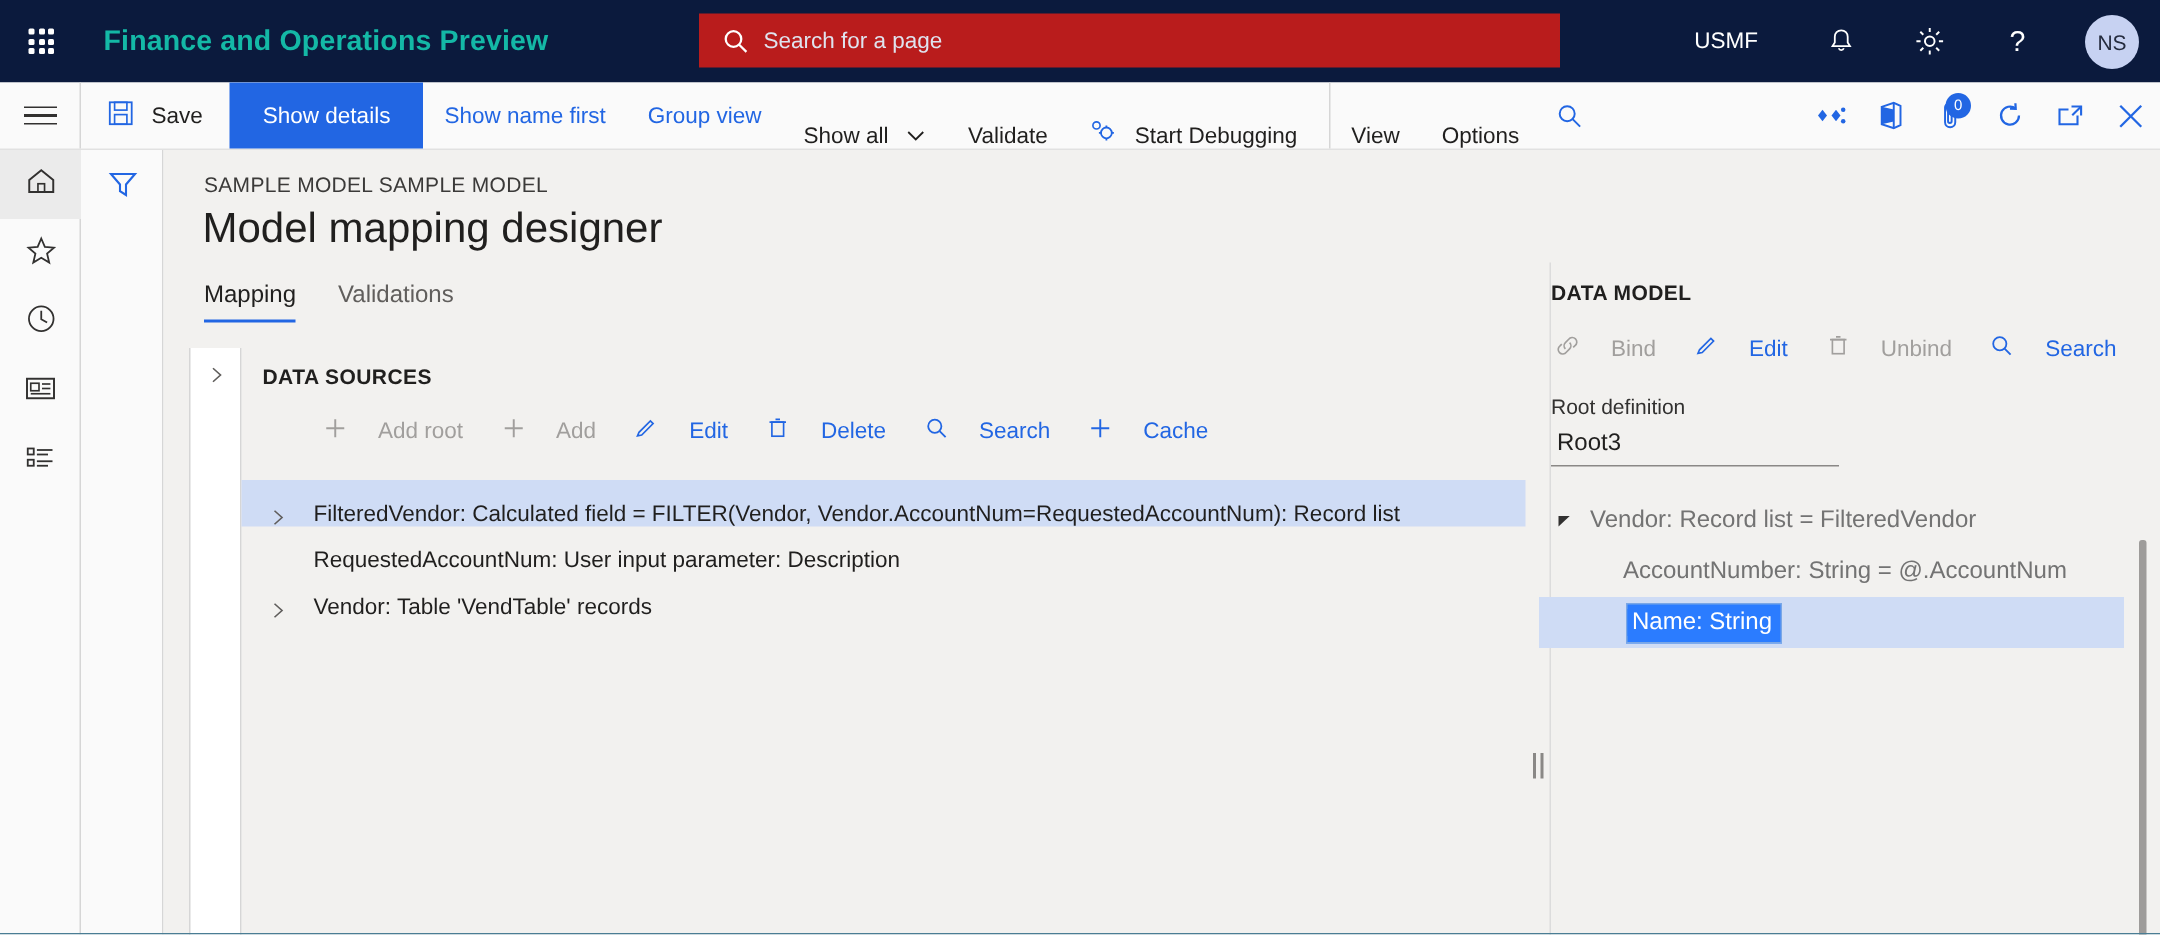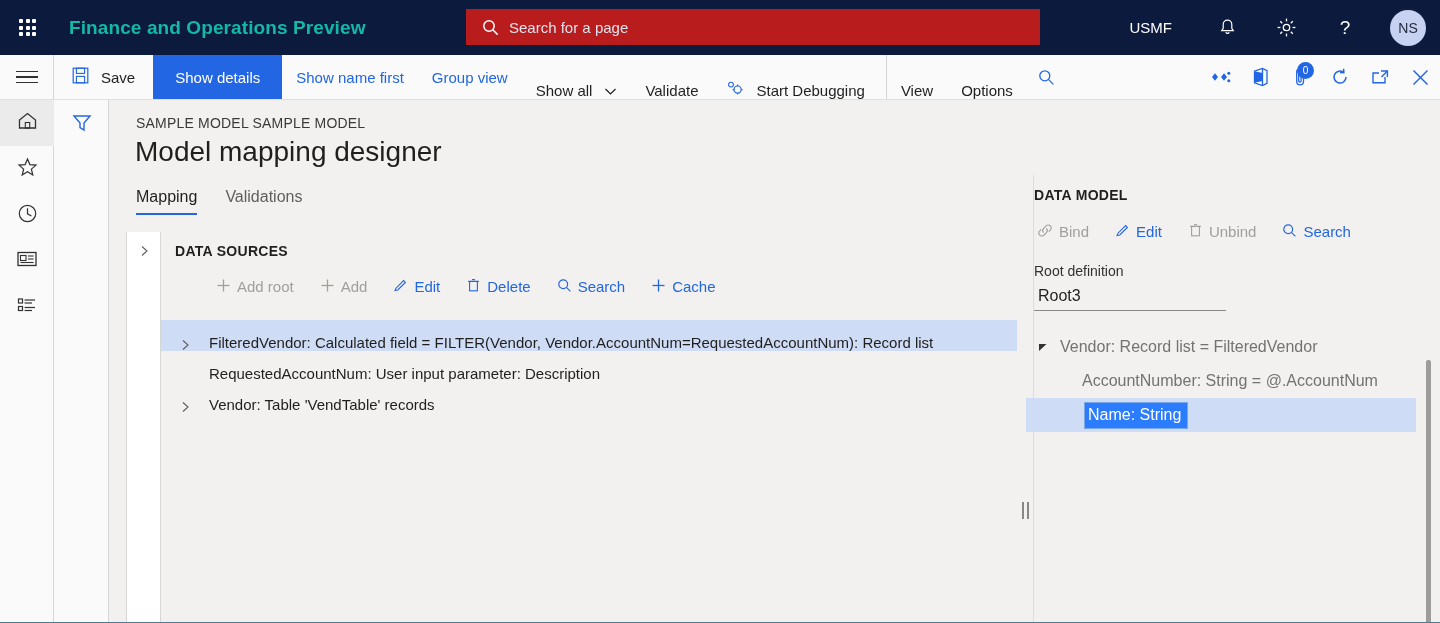--- a/index.html
+++ b/index.html
@@ -146,21 +146,21 @@
     position: absolute; left: 52px; top: 132px; width: 856px; height: 491px;
   }
   .ds-head {
     position: absolute; left: 14px; top: 11px;
     font-size: 14px; font-weight: bold; color: #201f1e; letter-spacing: .3px;
   }
   .ds-toolbar {
     position: absolute; left: 42px; top: 40px; display: flex; align-items: center;
   }
   .tbtn {
-    display: flex; align-items: flex-start; gap: 6px;
+    display: flex; align-items: center; gap: 21px;
     font-size: 15px; color: #2266e3; padding: 6px 13px; cursor: pointer; white-space: nowrap;
   }
   .tbtn.disabled { color: #a19f9d; cursor: default; }
   .ds-list {
     position: absolute; left: 0; top: 88px; width: 856px;
   }
   .row {
     height: 31px; display: flex; align-items: flex-end; cursor: pointer;
   }
   .row .tw {

